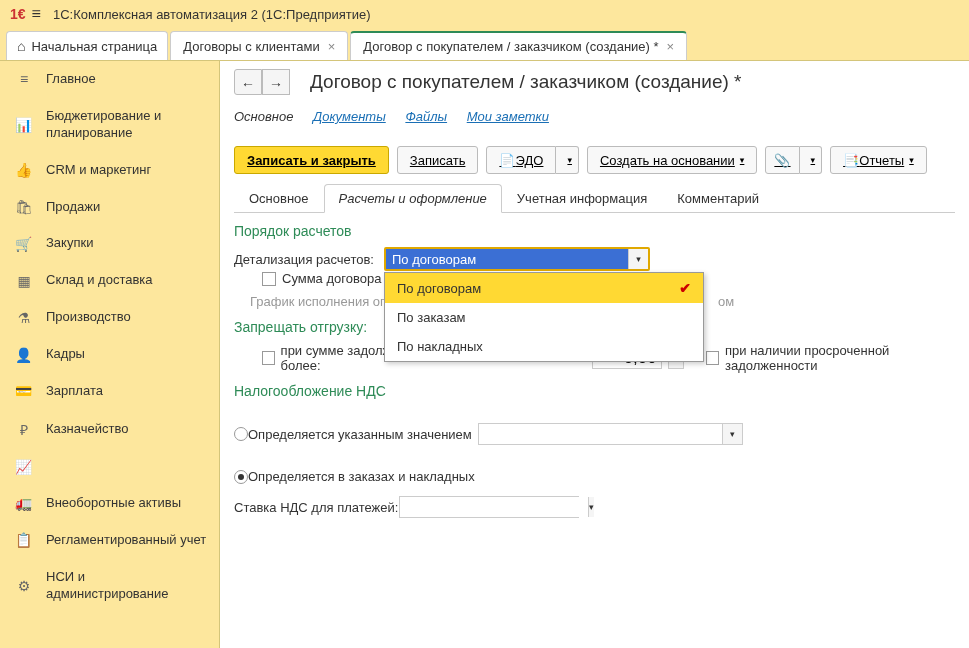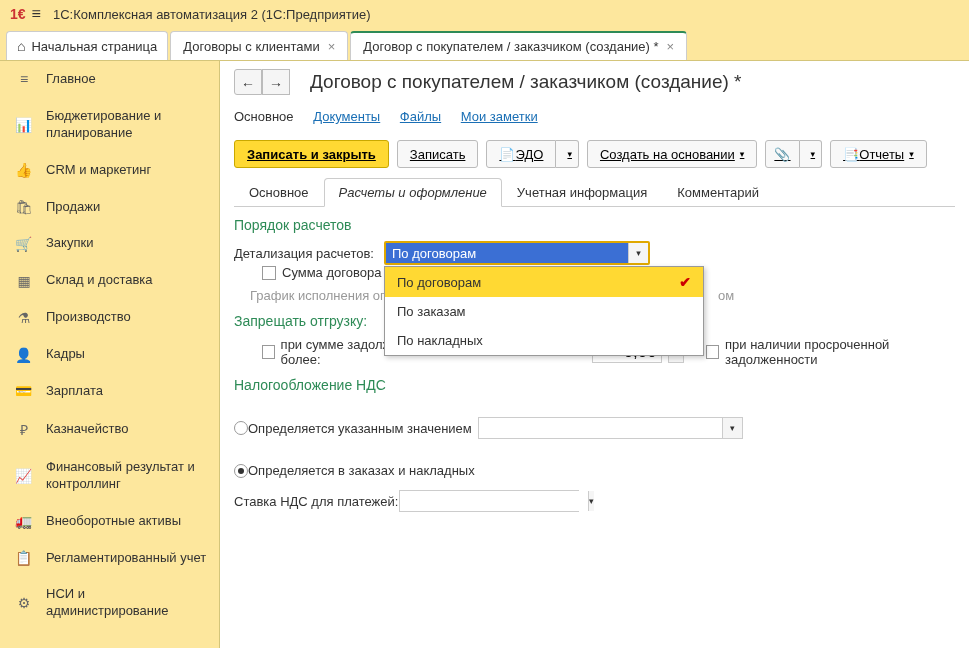--- a/index.html
+++ b/index.html
@@ -32,21 +32,21 @@
   .content { flex: 1; background: #fff; padding: 8px 14px; overflow-y: auto; }
   
   
   .nav-row { display: flex; align-items: center; margin-bottom: 14px; }
   .nav-btn { width: 28px; height: 26px; border: 1px solid #bbb; background: #f5f5f5; display: inline-flex; align-items: center; justify-content: center; cursor: pointer; font-size: 14px; }
   .nav-btn:first-child { border-radius: 3px 0 0 3px; }
   .nav-btn:last-child { border-radius: 0 3px 3px 0; border-left: none; }
   .page-title { font-size: 19px; color: #333; margin-left: 20px; }
   
   
-  .link-tabs { margin-bottom: 16px; }
+  .link-tabs { margin-bottom: 22px; font-style: italic; }
   .link-tabs span { margin-right: 16px; cursor: pointer; }
   .link-tabs .plain { color: #333; }
   .link-tabs .lnk { color: #1a6fb5; text-decoration: underline; }
   
   
   .toolbar { display: flex; align-items: center; gap: 8px; margin-bottom: 10px; }
   .btn { border: 1px solid #bbb; background: #f8f8f8; padding: 5px 12px; border-radius: 3px; cursor: pointer; font-size: 13px; display: inline-flex; align-items: center; height: 28px; text-decoration: underline; }
   .btn.primary { background: #ffd933; border-color: #c9a800; font-weight: bold; }
   .btn .caret { margin-left: 5px; font-size: 9px; }
   .btn-group { display: flex; }
@@ -155,21 +155,20 @@
     <div class="sidebar-item">
         <span class="sidebar-icon">💳</span>
         <span class="sidebar-label">Зарплата</span>
       </div>
     <div class="sidebar-item">
         <span class="sidebar-icon">₽</span>
         <span class="sidebar-label">Казначейство</span>
       </div>
     <div class="sidebar-item">
         <span class="sidebar-icon">📈</span>
-        <span class="sidebar-label">Финансовый результат и контроллинг</span>
       </div>
     <div class="sidebar-item">
         <span class="sidebar-icon">🚛</span>
         <span class="sidebar-label">Внеоборотные активы</span>
       </div>
     <div class="sidebar-item">
         <span class="sidebar-icon">📋</span>
         <span class="sidebar-label">Регламентированный учет</span>
       </div>
     <div class="sidebar-item">

